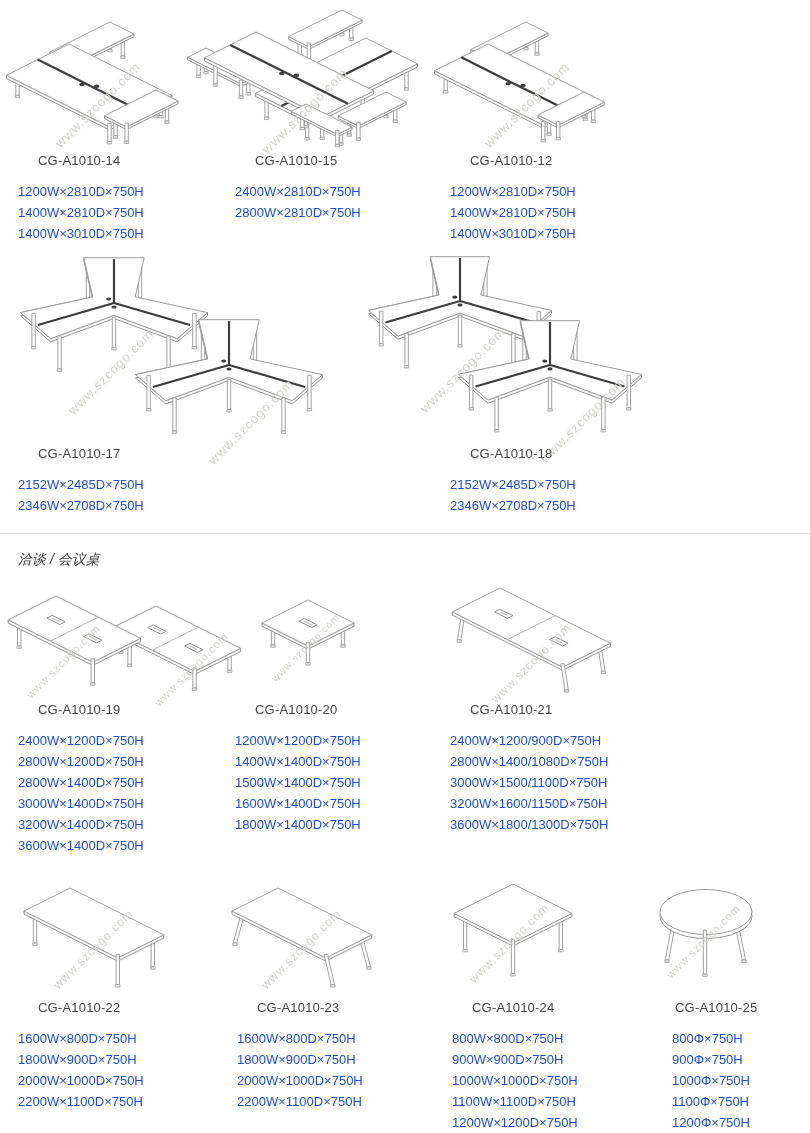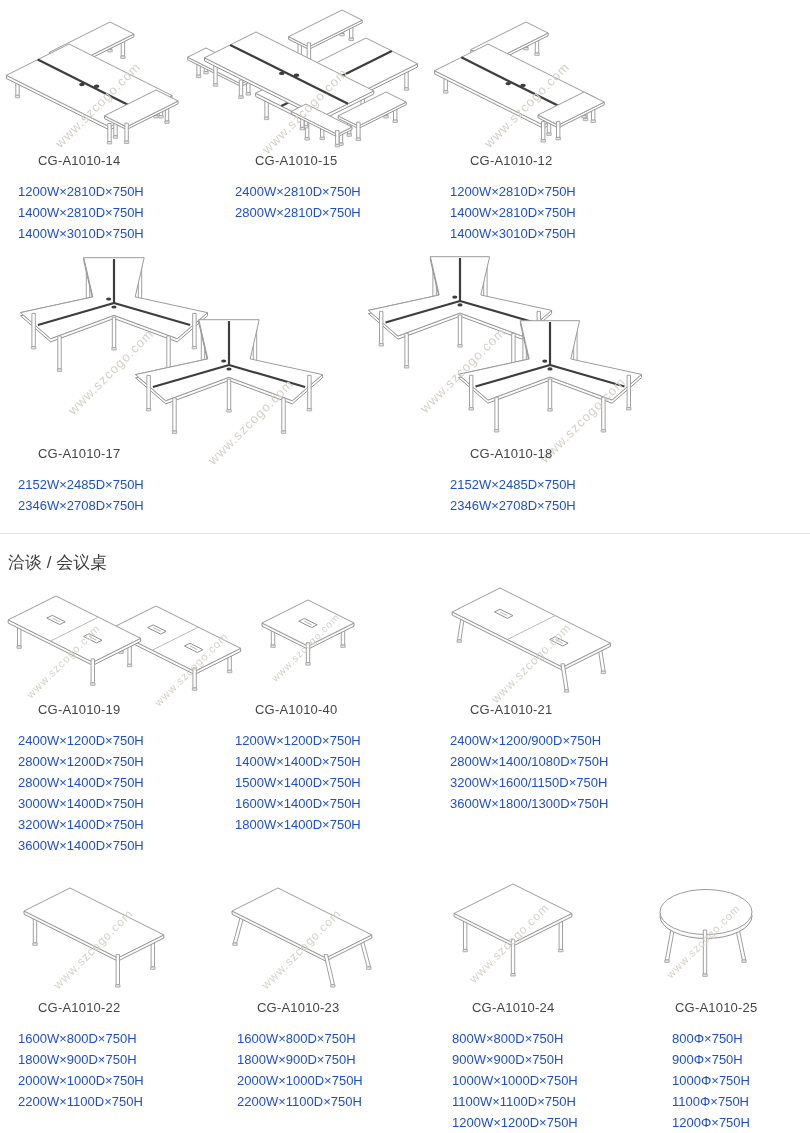--- a/index.html
+++ b/index.html
@@ -5,21 +5,21 @@
   html,body{margin:0;padding:0;background:#fff;}
   #page{position:relative;width:810px;height:1133px;background:#fff;overflow:hidden;
         font-family:"Liberation Sans","DejaVu Sans",sans-serif;}
   .art{position:absolute;overflow:visible;}
   .cell{position:absolute;width:215px;color:#4a4a4a;}
   .model{font-size:13px;line-height:16px;margin-left:20px;letter-spacing:.2px;color:#454545;}
   .ml3 .model{margin-left:3px;}
   .dims{margin-top:12px;}
   .dim{font-size:13px;line-height:21px;white-space:nowrap;color:#1d4ed8;}
   .hr{position:absolute;left:0;top:533px;width:810px;height:1px;background:#e2e2e2;}
-  .sec-title{position:absolute;left:8px;top:551px;font-size:17px;color:#3f3f3f;}
+  .sec-title{position:absolute;left:18px;top:551px;font-size:14px;color:#3f3f3f;font-style:italic;}
   
   .top{fill:#ffffff;stroke:#9c9c9c;stroke-width:1;}
   .band{fill:#fbfbfb;stroke:#949494;stroke-width:1;}
   .leg{fill:#ffffff;stroke:#a0a0a0;stroke-width:1;}
   .foot{fill:#e7e7e7;stroke:#a0a0a0;stroke-width:.8;}
   .div{stroke:#3d3d3d;stroke-width:2.2;}
   .split{stroke:#b9b9b9;stroke-width:1;}
   .grom{fill:#ffffff;stroke:#8f8f8f;stroke-width:1;}
   .dot{fill:#3d3d3d;}
   .wm{fill:#d5d1ca;letter-spacing:1px;}
@@ -379,34 +379,35 @@
     <div class="dims">
       <div class="dim">2400W×1200D×750H</div>
       <div class="dim">2800W×1200D×750H</div>
       <div class="dim">2800W×1400D×750H</div>
       <div class="dim">3000W×1400D×750H</div>
       <div class="dim">3200W×1400D×750H</div>
       <div class="dim">3600W×1400D×750H</div>
     </div>
   </div>
   <div class="cell" style="left:235px;top:702px">
-    <div class="model">CG-A1010-40</div>
+    <div class="model">CG-A1010-20</div>
     <div class="dims">
       <div class="dim">1200W×1200D×750H</div>
       <div class="dim">1400W×1400D×750H</div>
       <div class="dim">1500W×1400D×750H</div>
       <div class="dim">1600W×1400D×750H</div>
       <div class="dim">1800W×1400D×750H</div>
     </div>
   </div>
   <div class="cell" style="left:450px;top:702px">
     <div class="model">CG-A1010-21</div>
     <div class="dims">
       <div class="dim">2400W×1200/900D×750H</div>
       <div class="dim">2800W×1400/1080D×750H</div>
+      <div class="dim">3000W×1500/1100D×750H</div>
       <div class="dim">3200W×1600/1150D×750H</div>
       <div class="dim">3600W×1800/1300D×750H</div>
     </div>
   </div>
 
   <svg id="art22" class="art" style="left:18px;top:870px" width="172" height="124">
       <polygon class="leg" points="50.3,25.5 53.7,25.5 53.7,55.5 50.3,55.5"></polygon>
       <polygon class="foot" points="49.8,55.5 54.2,55.5 54.2,57.9 49.8,57.9"></polygon>
       <polygon class="leg" points="133.1,66.9 136.5,66.9 136.5,96.9 133.1,96.9"></polygon>
       <polygon class="foot" points="132.6,96.9 137,96.9 137,99.3 132.6,99.3"></polygon>

